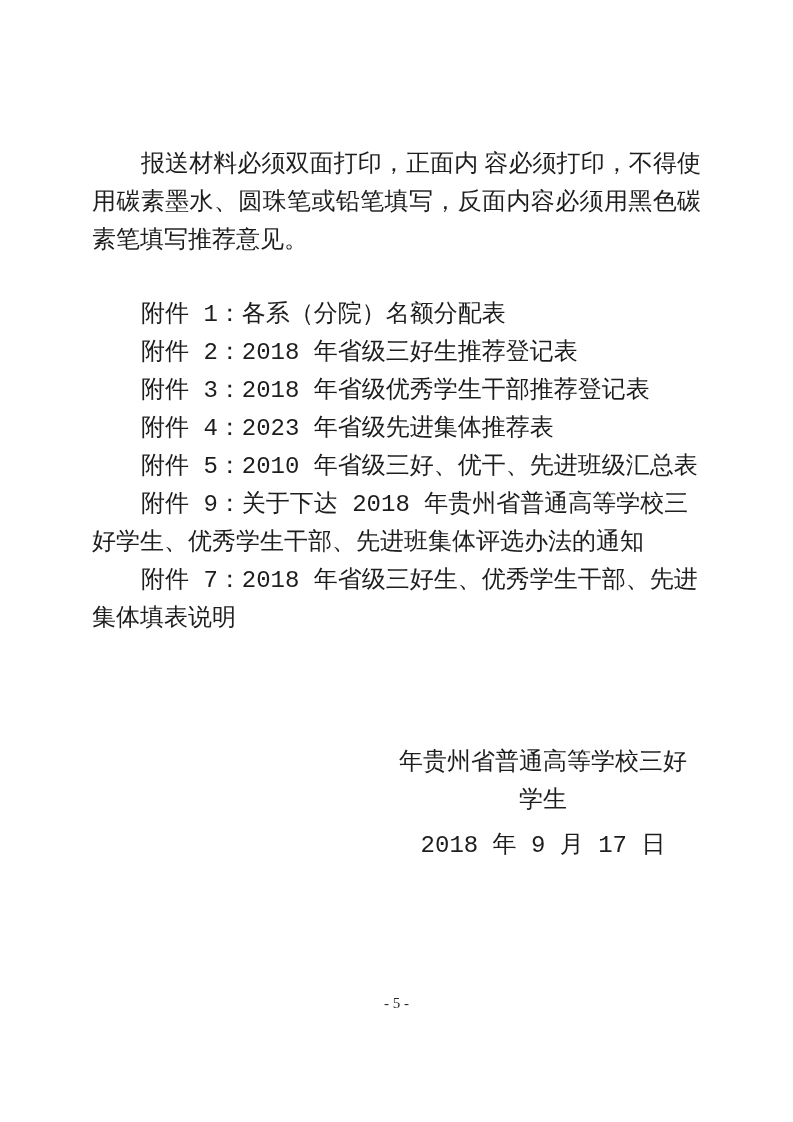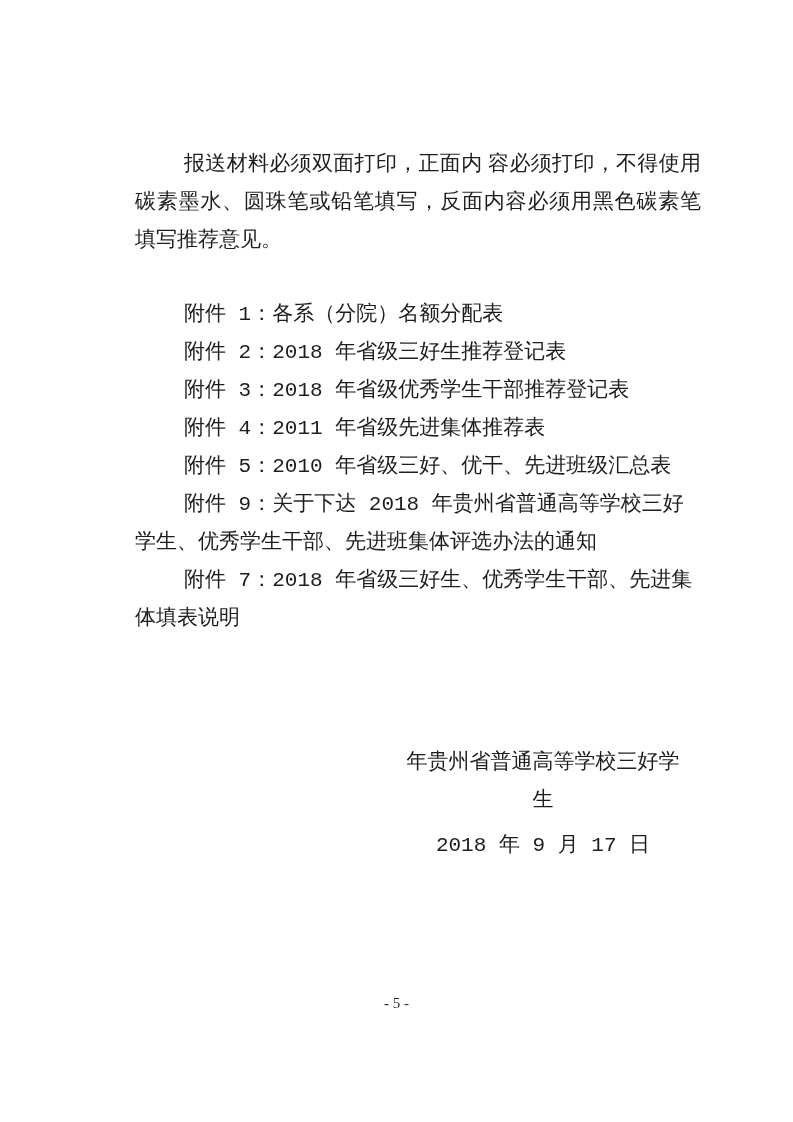--- a/index.html
+++ b/index.html
@@ -13,24 +13,23 @@
     height: 1122px;
     margin: 0 auto;
     background: #ffffff;
     color: #1d1d1d;
     font-family: "Liberation Serif", "DejaVu Serif", serif;
     overflow: hidden;
     box-sizing: border-box;
   }
   .content {
     padding: 144px 92px 0 92px;
-    font-size: 21px;
+    font-size: 24px;
     line-height: 38px;
     text-align: justify;
-    margin-left: 43px;
   }
   .para {
     margin: 0;
     text-indent: 49px;
   }
   .attachments {
     margin-top: 38px;
   }
   .att {
     margin: 0;
@@ -65,21 +64,21 @@
 
 <div class="page">
   <div class="content">
 
     <p class="para">报送材料必须双面打印，正面内 容必须打印，不得使用碳素墨水、圆珠笔或铅笔填写，反面内容必须用黑色碳素笔填写推荐意见。</p>
 
     <div class="attachments">
         <p class="att">附件 1：各系（分院）名额分配表</p>
         <p class="att">附件 2：2018 年省级三好生推荐登记表</p>
         <p class="att">附件 3：2018 年省级优秀学生干部推荐登记表</p>
-        <p class="att">附件 4：2011 年省级先进集体推荐表</p>
+        <p class="att">附件 4：2023 年省级先进集体推荐表</p>
         <p class="att">附件 5：2010 年省级三好、优干、先进班级汇总表</p>
         <p class="att">附件 9：关于下达 2018 年贵州省普通高等学校三好学生、优秀学生干部、先进班集体评选办法的通知</p>
         <p class="att">附件 7：2018 年省级三好生、优秀学生干部、先进集体填表说明</p>
       </div>
 
     <div class="signature-block">
       <p class="sig-org">年贵州省普通高等学校三好学生</p>
       <p class="sig-date">2018 年 9 月 17 日</p>
     </div>
 

